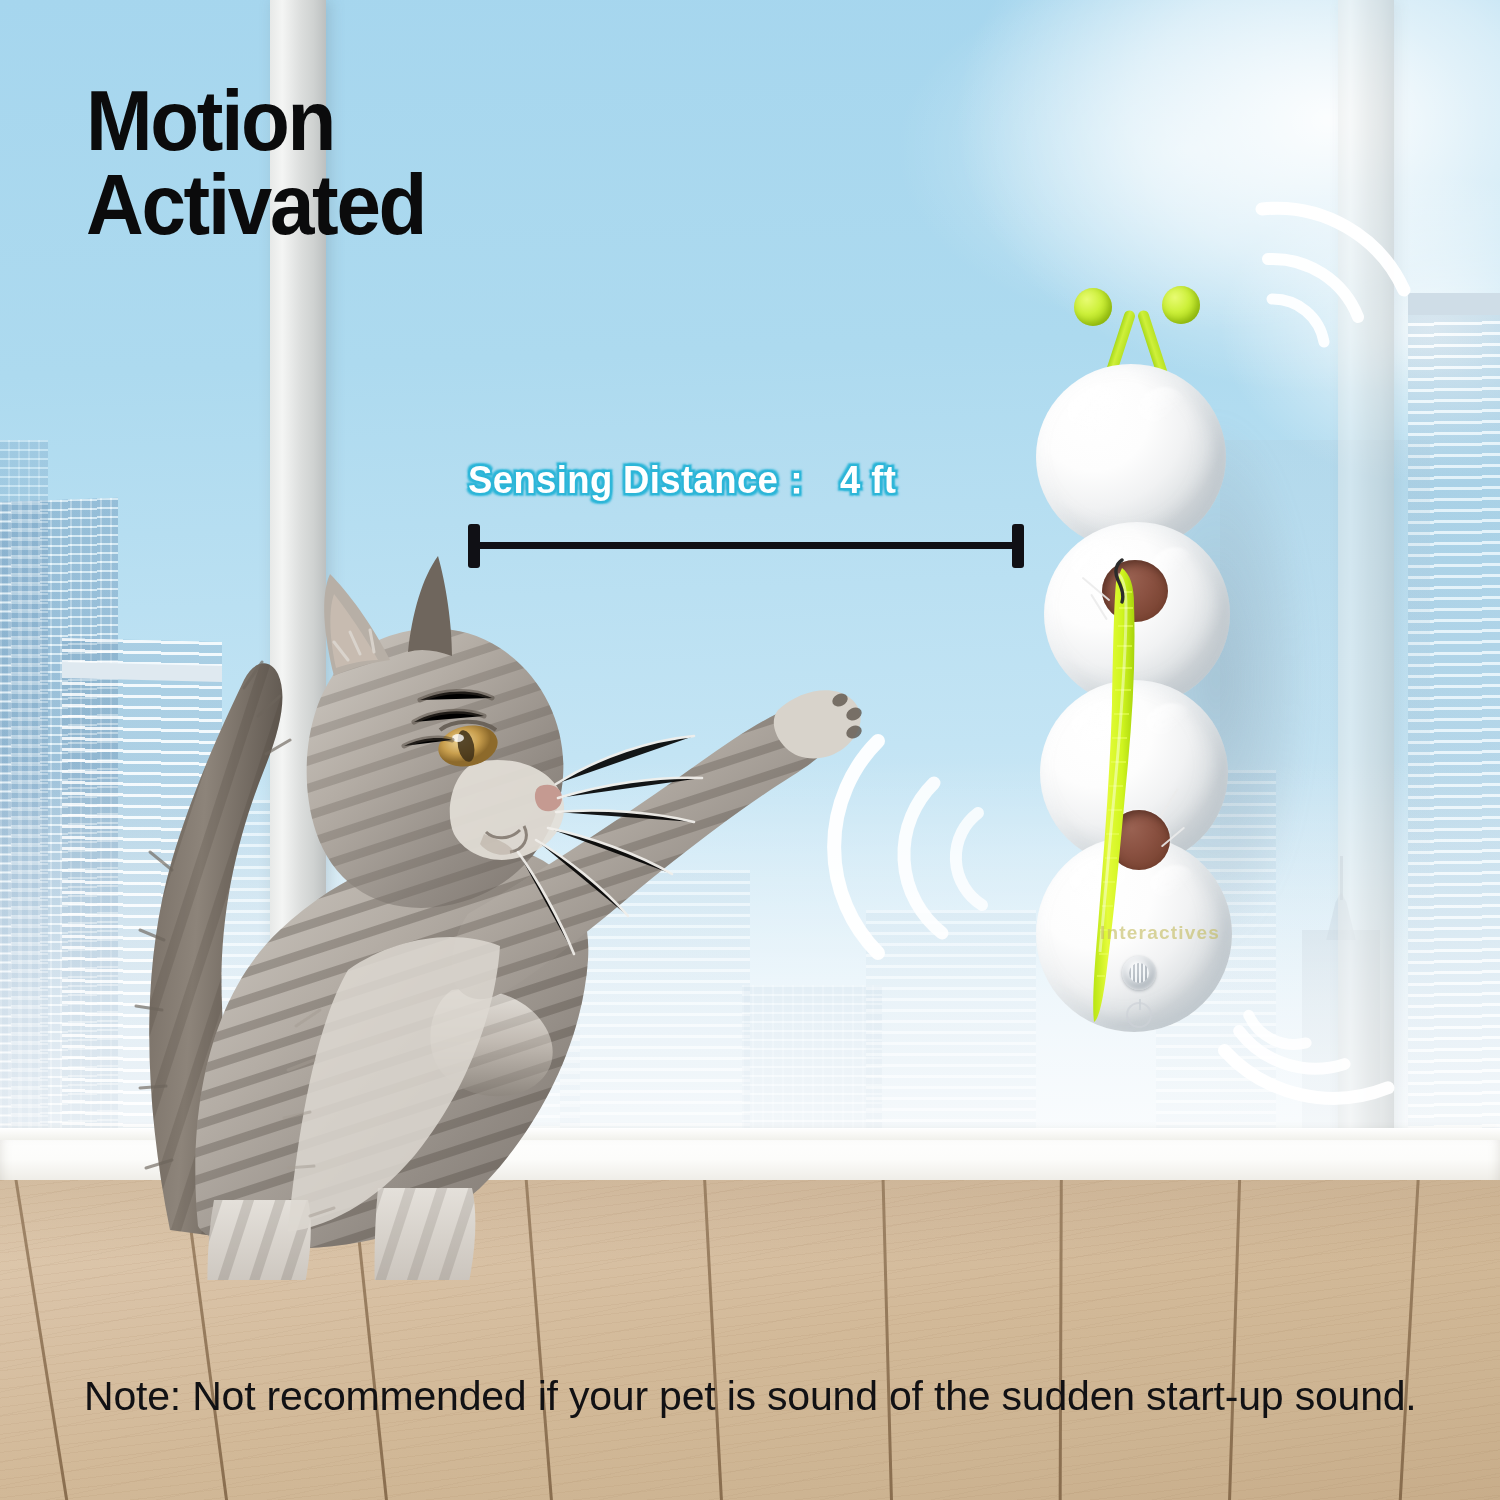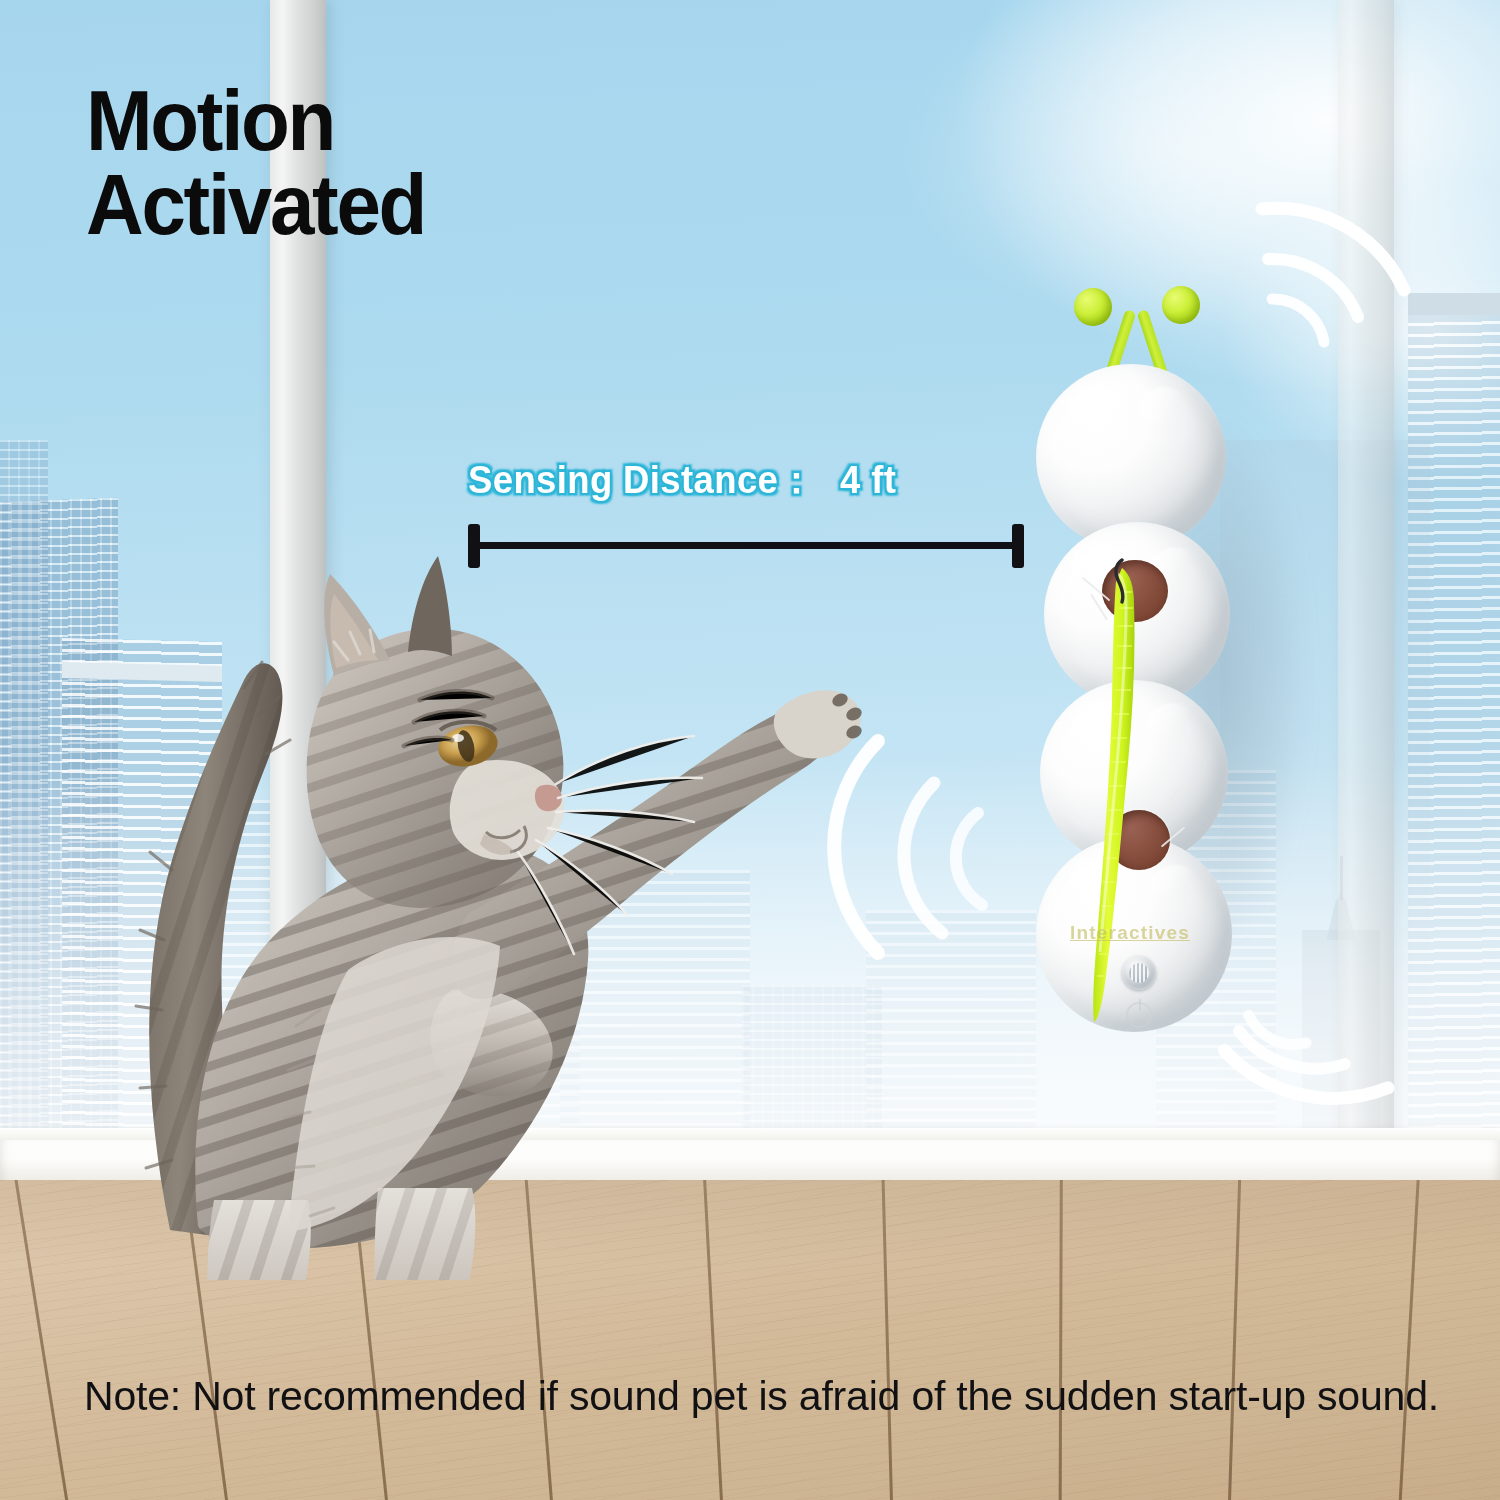--- a/index.html
+++ b/index.html
@@ -148,21 +148,21 @@
     background:radial-gradient(ellipse at 38% 30%, #9a6252 0%, #8a5141 42%, #76412f 82%, #6b3a29 100%);
     box-shadow:inset 3px 4px 8px rgba(45,22,14,.5), 0 0 3px rgba(255,255,255,.8);
   }
   .feather {
     position:absolute; z-index:3;
   }
   .whisker { position:absolute; background:rgba(235,235,235,.9); border-radius:2px; }
   .brand {
     position:absolute; left:44px; top:650px; width:150px; z-index:4;
     font-size:19px; font-weight:bold; letter-spacing:1.2px;
-    color:rgba(196,188,96,.62); text-align:left; white-space:nowrap;text-decoration:underline;
+    color:rgba(196,188,96,.62); text-align:right; white-space:nowrap;
   }
   .pir {
     position:absolute; left:96px; top:684px; width:34px; height:34px; border-radius:50%; z-index:5;
     background:radial-gradient(circle at 40% 32%, #ffffff 0%, #e4e7ea 32%, #b9c0c6 62%, #9aa3ab 100%);
     box-shadow:0 1px 3px rgba(110,120,130,.5), inset 0 0 5px rgba(255,255,255,.8);
   }
   .pir-in {
     position:absolute; left:7px; top:7px; width:20px; height:20px; border-radius:50%;
     background:repeating-linear-gradient(90deg, rgba(150,160,170,.55) 0px, rgba(150,160,170,.55) 2px, rgba(245,248,250,.9) 2px, rgba(245,248,250,.9) 4px);
   }
@@ -491,15 +491,15 @@
 
   <div class="sense-label">
     <span>Sensing Distance：</span><span class="sense-num">4 ft</span>
   </div>
   <div class="dim">
     <div class="dim-cap-l"></div>
     <div class="dim-line"></div>
     <div class="dim-cap-r"></div>
   </div>
 
-  <div class="note">Note: Not recommended if sound pet is afraid of the sudden start-up sound.</div>
+  <div class="note">Note: Not recommended if your pet is sound of the sudden start-up sound.</div>
 
 </div>
 
 </body></html>

